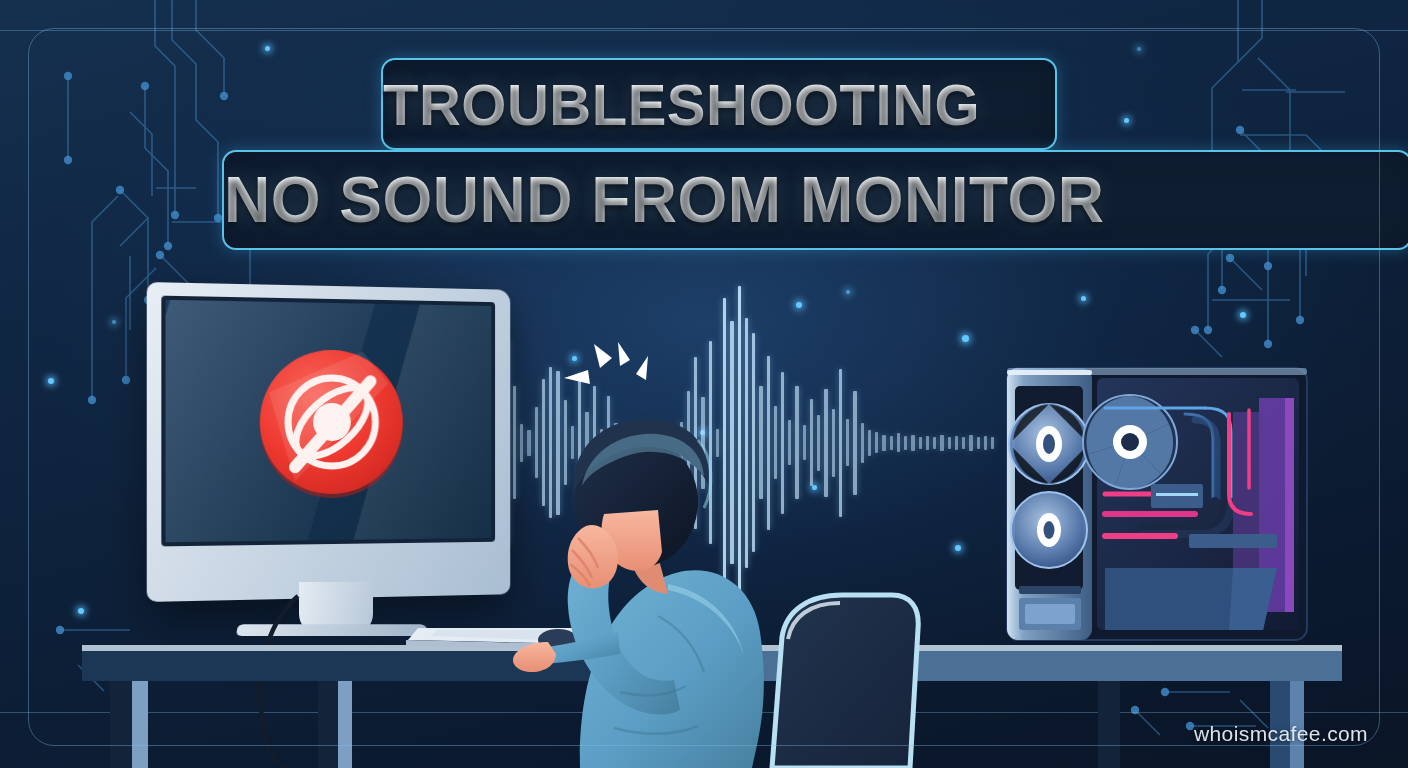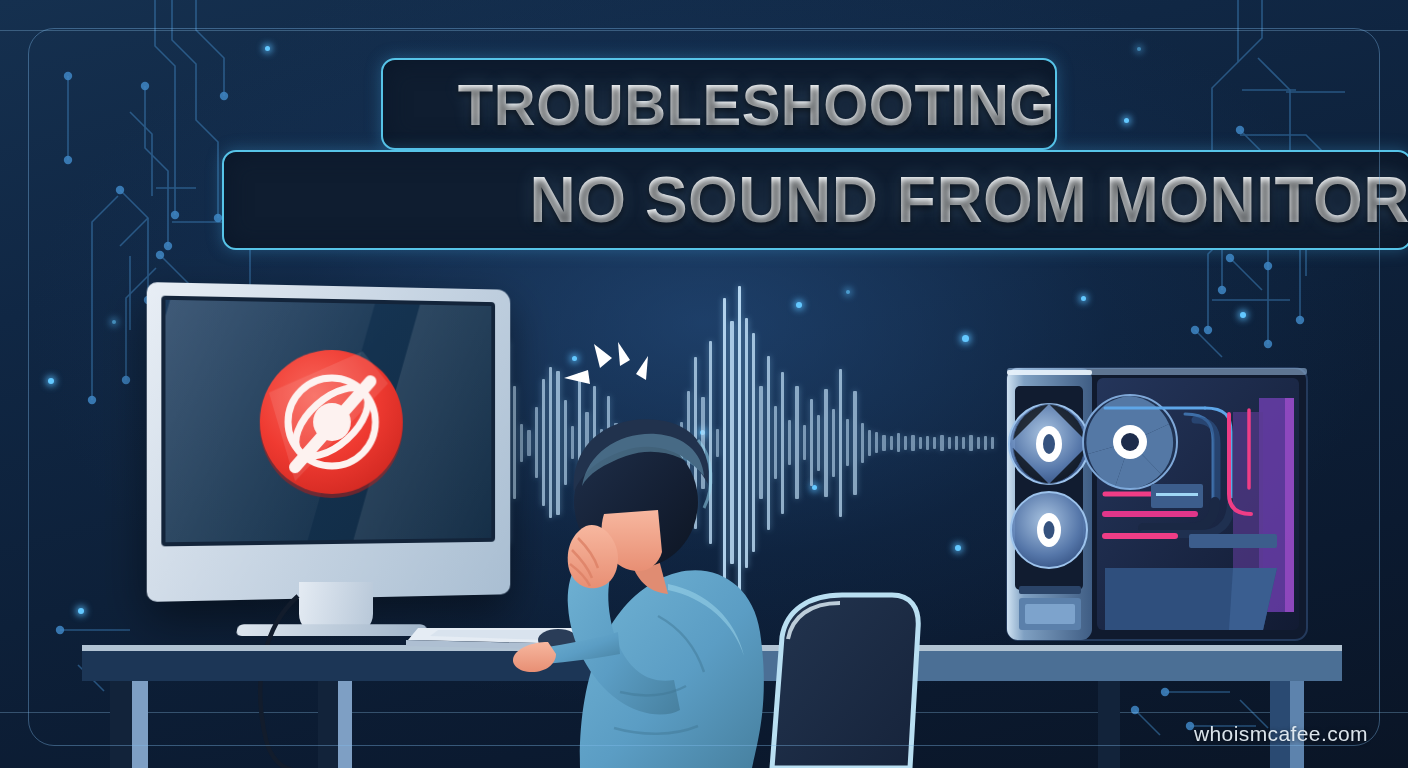--- a/index.html
+++ b/index.html
@@ -34,21 +34,21 @@
   .dot{ position:absolute; border-radius:50%; background:#63c8ff;
         box-shadow:0 0 7px 2px rgba(90,190,255,0.85); }
 
   
   .title-wrap{ position:absolute; left:0; top:0; width:100%; }
   .tbox{
     position:absolute;
     background:#0f1d30;
     border:2px solid #57c4e8;
     border-radius:14px;
-    display:flex; align-items:center; justify-content:flex-end;
+    display:flex; align-items:center; justify-content:flex-start;
     box-shadow:0 0 16px rgba(70,170,225,0.34), inset 0 0 26px rgba(10,22,40,0.9);
   }
   .tbox.one{ left:381px; top:58px; width:676px; height:92px; }
   .tbox.two{ left:222px; top:150px; width:1190px; height:100px; }
   .tline{
     color:#ffffff;
     font-weight:bold;
     letter-spacing:0.5px;
     white-space:nowrap;
     text-shadow:0 3px 6px rgba(0,0,0,0.55), 0 0 18px rgba(150,210,255,0.20);

